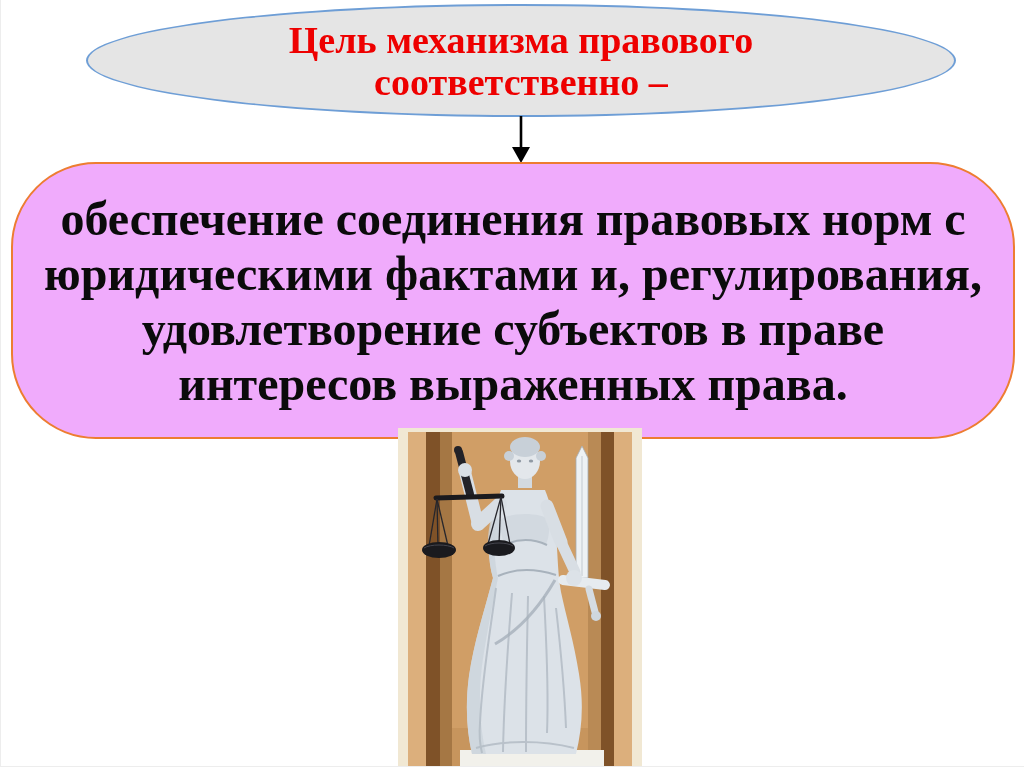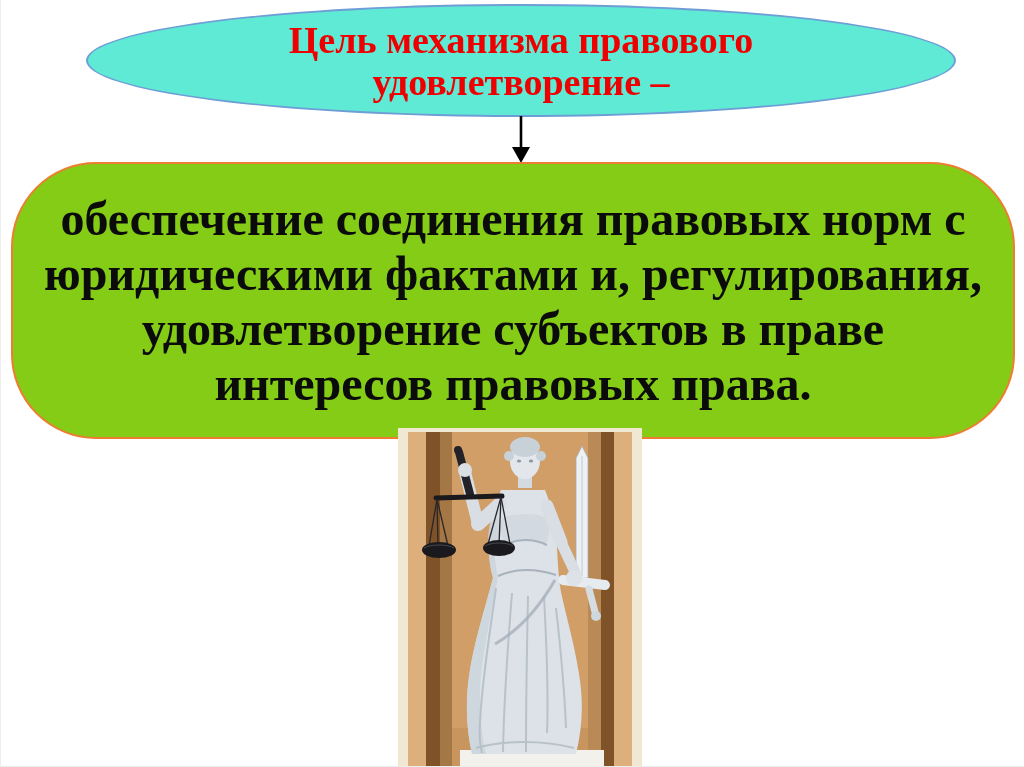--- a/index.html
+++ b/index.html
@@ -19,21 +19,21 @@
   
   .goal-ellipse {
     position: absolute;
     left: 85px;
     top: 4px;
     width: 870px;
     height: 113px;
     border: 2px solid #6E9ED6;
     border-radius: 50%;
     box-sizing: border-box;
-    background: #5eead4;
+    background: #e5e5e5;
     display: flex;
     flex-direction: column;
     align-items: center;
     justify-content: center;
   }
   .goal-ellipse .line {
     font-size: 38px;
     font-weight: bold;
     color: #EE0000;
     line-height: 42px;
@@ -50,21 +50,21 @@
   
   .definition-box {
     position: absolute;
     left: 10px;
     top: 162px;
     width: 1004px;
     height: 277px;
     border: 2px solid #ED7D31;
     border-radius: 85px;
     box-sizing: border-box;
-    background: #84cc16;
+    background: #f0abfc;
     display: flex;
     flex-direction: column;
     align-items: center;
     justify-content: center;
   }
   .definition-box .line {
     font-size: 48px;
     font-weight: bold;
     color: #0B0B0B;
     line-height: 55px;
@@ -82,33 +82,33 @@
   }
   .photo svg { display: block; width: 100%; height: 100%; }
 </style>
 </head>
 <body>
 
 <div class="slide">
 
   <div class="goal-ellipse">
     <div class="line">Цель механизма правового</div>
-    <div class="line">удовлетворение –</div>
+    <div class="line">соответственно –</div>
   </div>
 
   <svg class="arrow-svg" width="28" height="48" viewBox="0 0 28 48" aria-hidden="true">
     <line x1="14" y1="0" x2="14" y2="33" stroke="#000000" stroke-width="2.6"></line>
     <polygon points="5,31 23,31 14,47" fill="#000000"></polygon>
   </svg>
 
   <div class="definition-box">
     <div class="line">обеспечение соединения правовых норм с</div>
     <div class="line">юридическими фактами и, регулирования,</div>
     <div class="line">удовлетворение субъектов в праве</div>
-    <div class="line">интересов правовых права.</div>
+    <div class="line">интересов выраженных права.</div>
   </div>
 
   <div class="photo">
     <svg viewBox="0 0 244 339" role="img">
 
       <rect x="0" y="0" width="244" height="339" fill="#F1E8D3"></rect>
 
       <g>
         <rect x="10" y="4" width="224" height="335" fill="#D5A56F"></rect>
         <rect x="10" y="4" width="18" height="335" fill="#DCAF7C"></rect>

